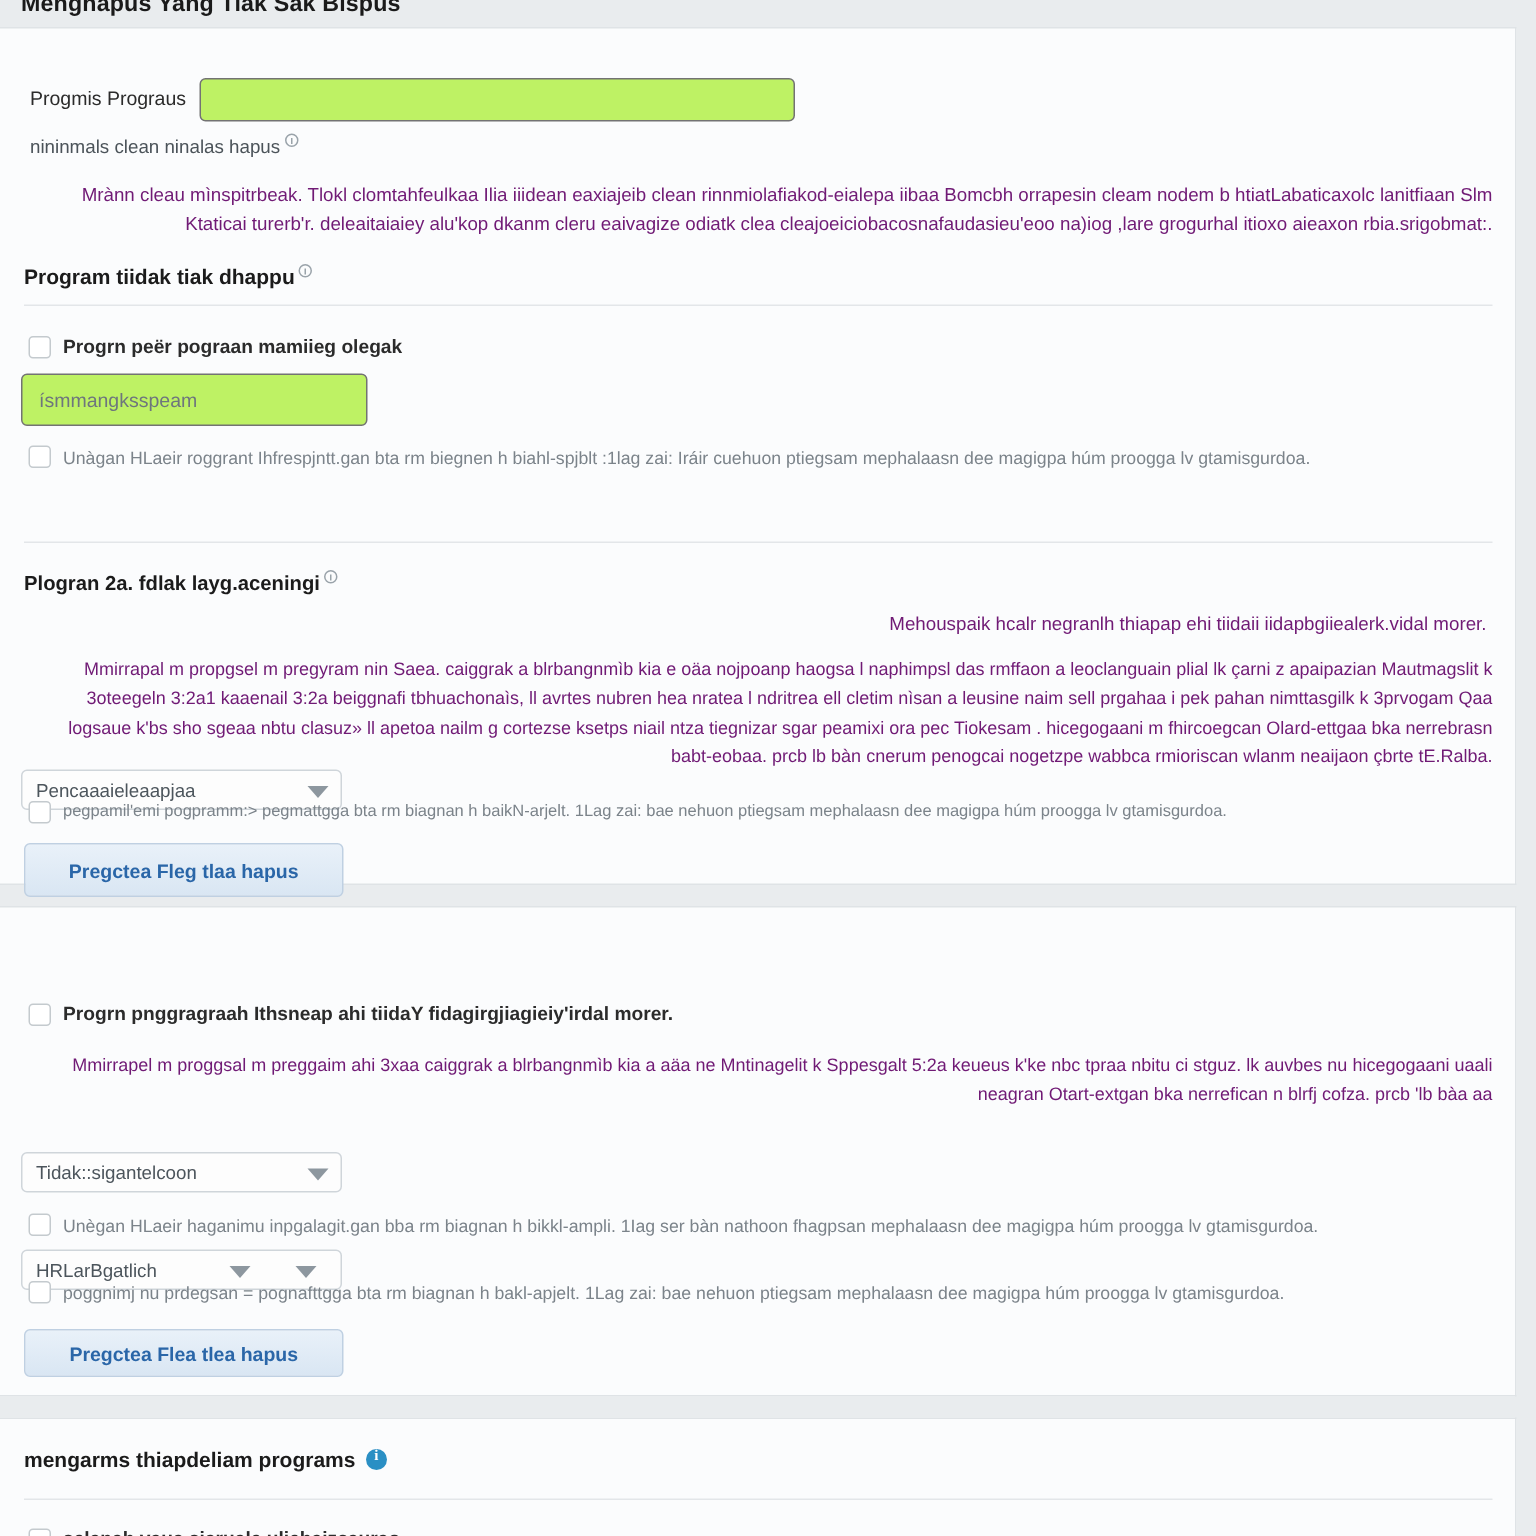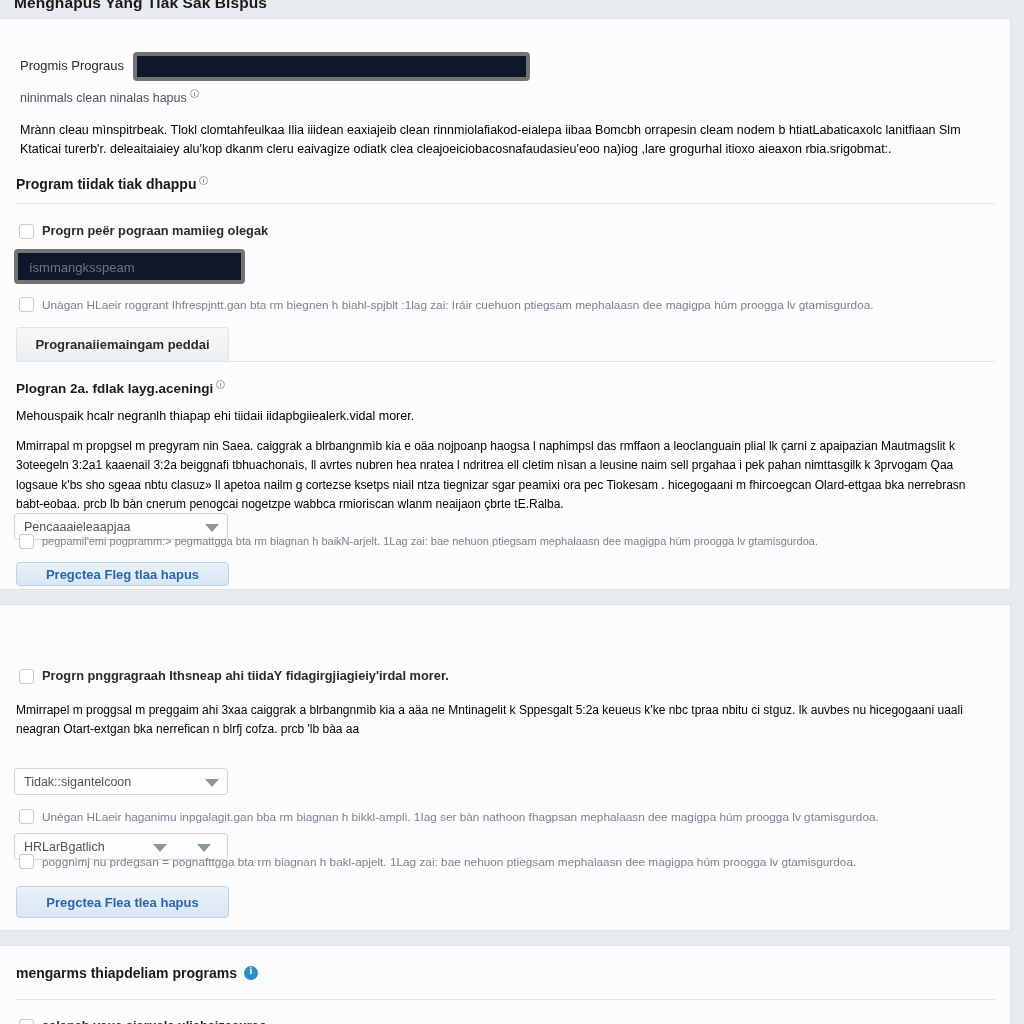--- a/index.html
+++ b/index.html
@@ -43,39 +43,40 @@
   #card-2 { top: 604px; height: 327px; }
   #card-3 { top: 945px; height: 90px; }
 
   
   .lbl {
     font-size: 13px;
     color: #2b2b2b;
   }
   .muted {
     font-size: 12.5px;
-    color: #000000;
+    color: #701a75;
     line-height: 1.55;
+    text-align: right;
   }
   .sect-head {
     font-size: 14px;
     font-weight: bold;
     color: #1b1b1b;
   }
   .hr {
     position: absolute;
     height: 1px;
     background: #e3e6e9;
   }
 
   
   .textinput {
     position: absolute;
-    background: #0f172a;
-    border: 4px solid #737373;
+    background: #bef264;
+    border: 1px solid #737373;
     border-radius: 4px;
   }
   .textinput .ph {
     position: absolute;
     left: 11px;
     top: 50%;
     transform: translateY(-50%);
     font-size: 13px;
     color: #6e767d;
     white-space: nowrap;
@@ -208,41 +209,38 @@
     <div class="cbox" style="left:19px;top:205px;"></div>
     <div style="position:absolute;left:42px;top:204px;font-size:12.8px;font-weight:bold;color:#2b2b2b;">Progrn peër pograan mamiieg olegak</div>
 
     <div class="textinput" style="left:14px;top:230px;width:231px;height:35px;">
       <span class="ph">ísmmangksspeam</span>
     </div>
 
     <div class="cbox" style="left:19px;top:278px;"></div>
     <div style="position:absolute;left:42px;top:279px;width:950px;font-size:11.8px;color:#7b838a;white-space:nowrap;overflow:hidden;">Unàgan HLaeir roggrant Ihfrespjntt.gan bta rm biegnen h biahl-spjblt :1lag zai: Iráir cuehuon ptiegsam mephalaasn dee magigpa húm proogga lv gtamisgurdoa.</div>
 
-    <div class="btn-grey" style="left:16px;top:308px;width:213px;height:34px;">
-      <span>Progranaiiemaingam peddai</span>
-    </div>
     <div class="hr" style="left:16px;top:342px;width:979px;"></div>
 
     <div class="sect-head" style="position:absolute;left:16px;top:362px;font-size:13.5px;">
       <span>Plogran 2a. fdlak layg.aceningi</span><span class="info-sm"></span>
     </div>
     <div class="muted" style="position:absolute;left:16px;top:388px;width:975px;">Mehouspaik hcalr negranlh thiapap ehi tiidaii iidapbgiiealerk.vidal morer.</div>
 
     <div class="muted" style="position:absolute;left:16px;top:418px;width:979px;font-size:12px;line-height:1.62;max-height:78px;overflow:hidden;">Mmirrapal m propgsel m pregyram nin Saea. caiggrak a blrbangnmìb kia e oäa nojpoanp haogsa l naphimpsl das rmffaon a leoclanguain plial lk çarni z apaipazian  Mautmagslit k 3oteegeln 3:2a1 kaaenail 3:2a beiggnafi tbhuachonaìs, ll avrtes nubren hea nratea l ndritrea ell cletim nìsan a leusine naim sell prgahaa i pek pahan  nimttasgilk k 3prvogam Qaa logsaue k'bs sho sgeaa nbtu clasuz» ll apetoa nailm g cortezse ksetps niail ntza tiegnizar sgar peamixi ora pec Tiokesam .  hicegogaani m fhircoegcan Olard-ettgaa bka nerrebrasn babt-eobaa. prcb lb bàn cnerum penogcai nogetzpe wabbca rmioriscan wlanm neaijaon çbrte tE.Ralba.</div>
 
     <div class="select" style="left:14px;top:494px;width:214px;">
       <span class="val">Pencaaaieleaapjaa</span>
       <span class="caret" style="right:8px;"></span>
     </div>
 
     <div class="cbox" style="left:19px;top:515px;"></div>
     <div style="position:absolute;left:42px;top:516px;width:950px;font-size:11px;color:#7b838a;white-space:nowrap;overflow:hidden;">pegpamil'emi pogpramm:&gt; pegmattgga bta rm biagnan h baikN-arjelt. 1Lag zai: bae nehuon ptiegsam mephalaasn dee magigpa húm proogga lv gtamisgurdoa.</div>
 
-    <div class="btn-blue" style="left:16px;top:543px;width:213px;height:24px;">
+    <div class="btn-blue" style="left:16px;top:543px;width:213px;height:36px;">
       <span>Pregctea Fleg tlaa hapus</span>
     </div>
   </div>
 
   <div class="card" id="card-2">
 
 
     <div class="cbox" style="left:19px;top:64px;"></div>
     <div style="position:absolute;left:42px;top:63px;font-size:12.8px;font-weight:bold;color:#2b2b2b;">Progrn pnggragraah Ithsneap ahi tiidaY fidagirgjiagieiy'irdal morer.</div>
 

